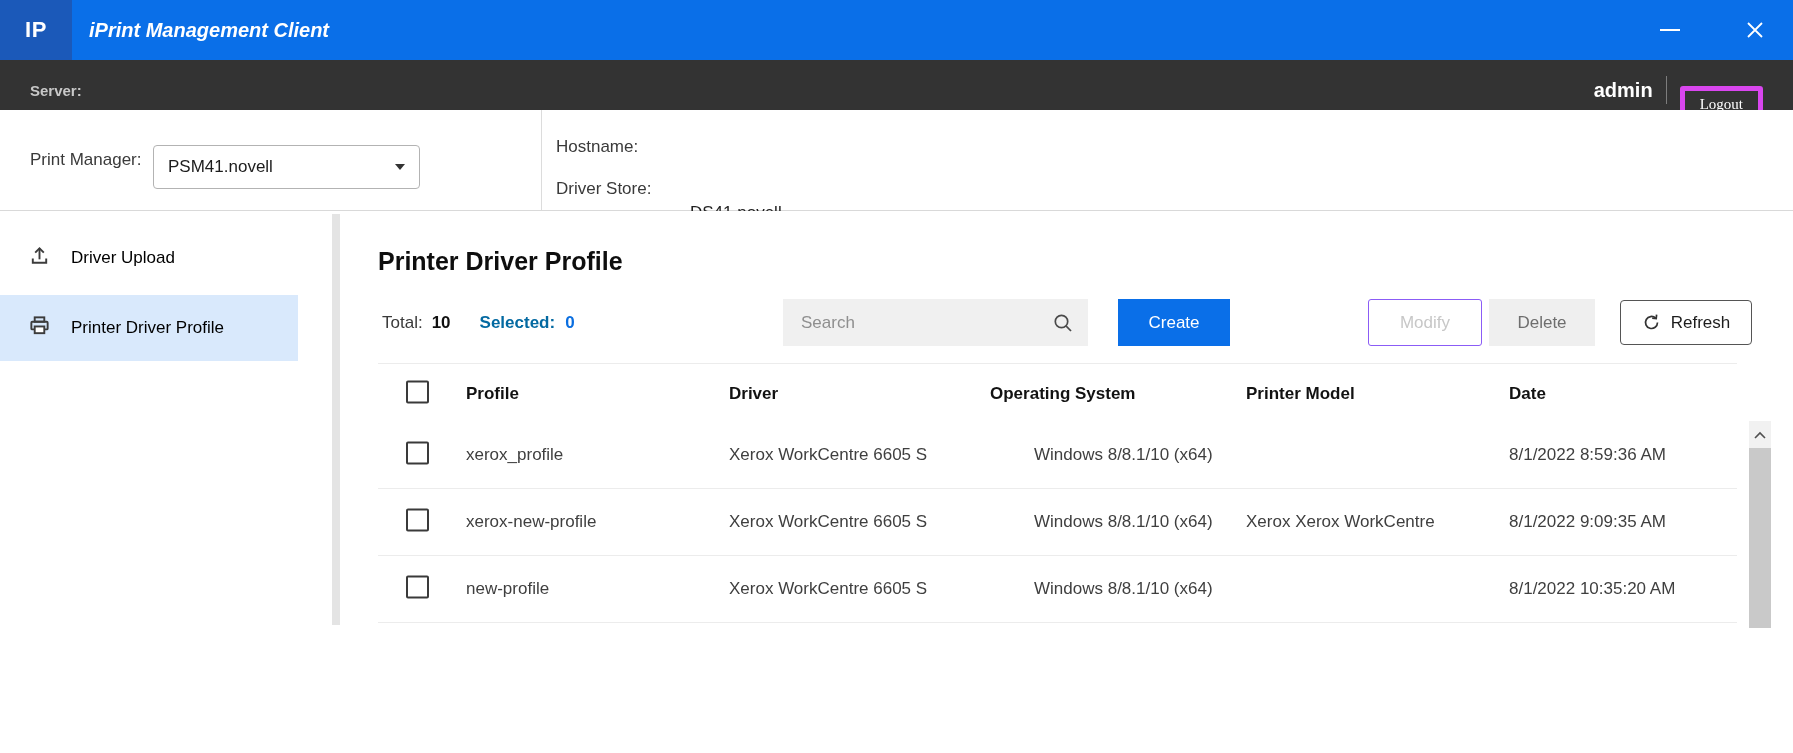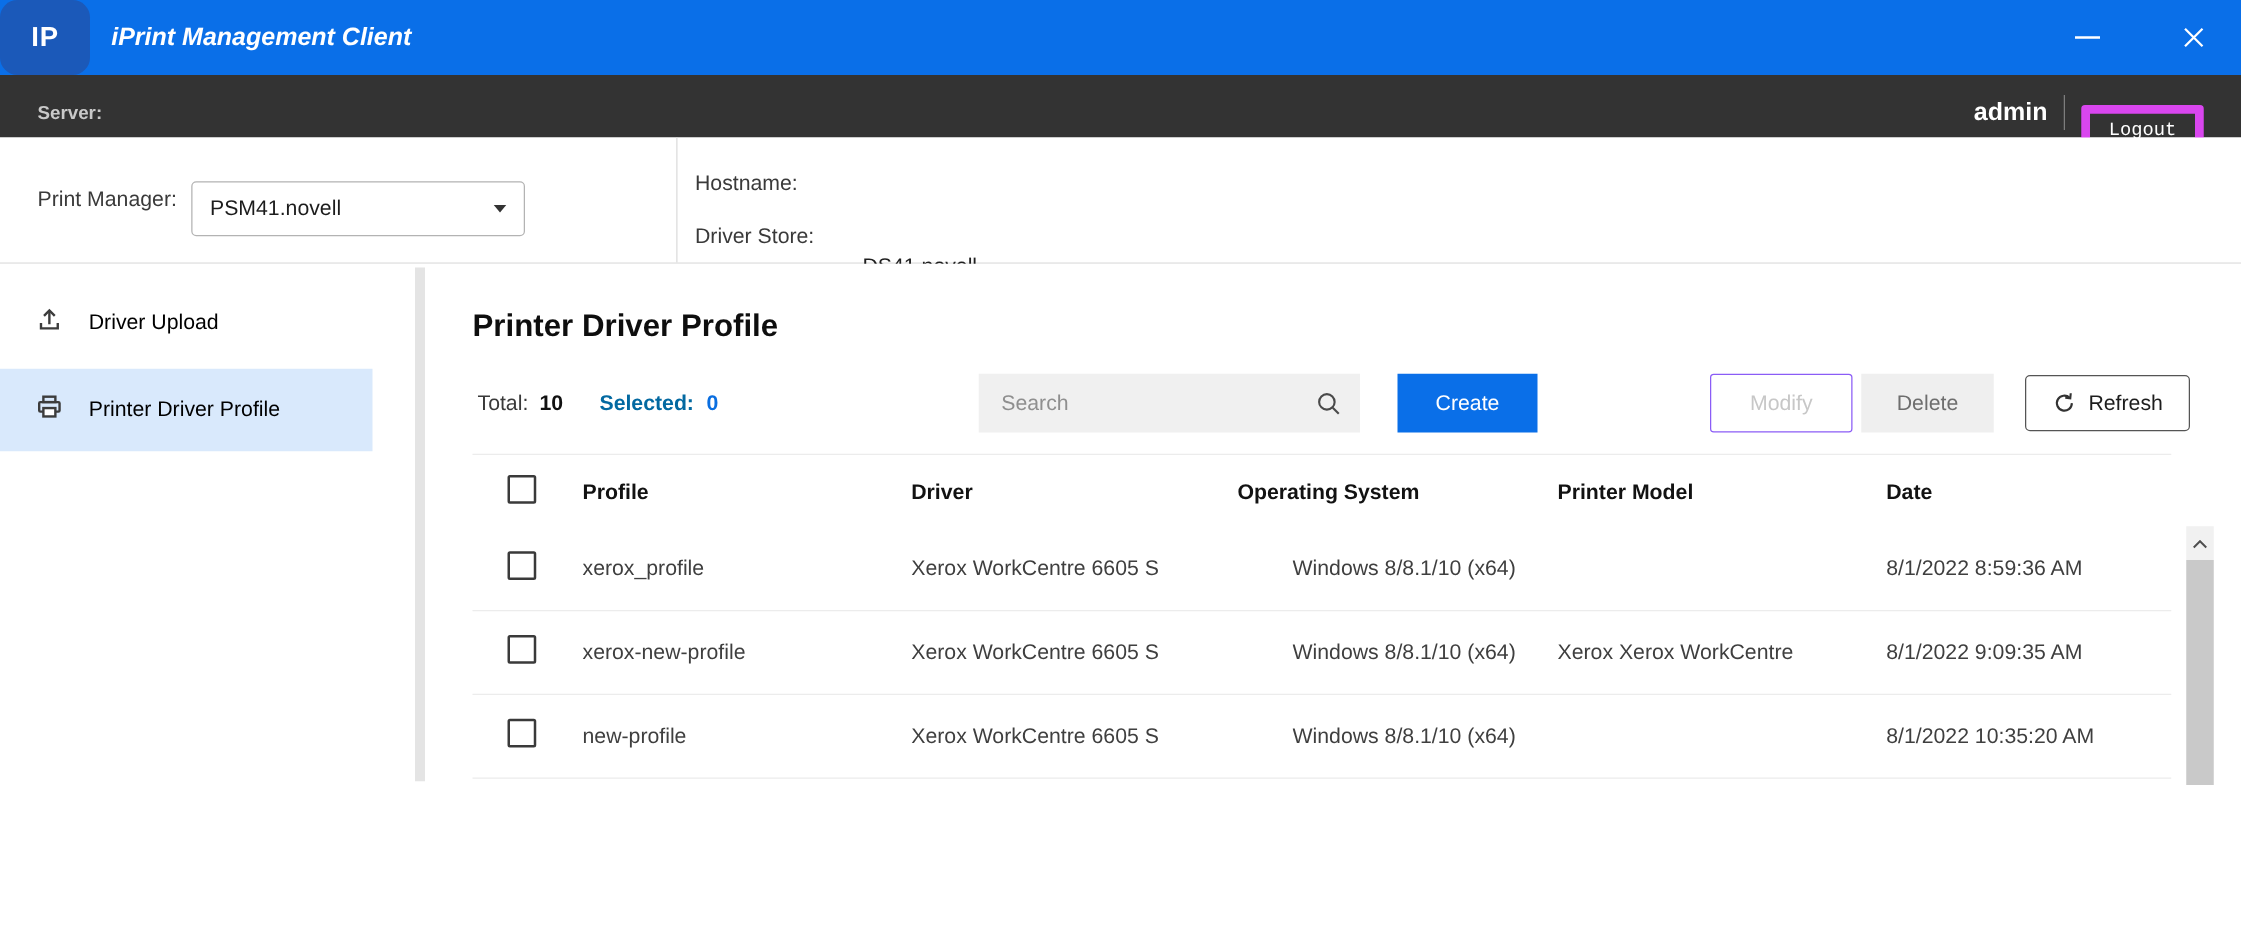--- a/index.html
+++ b/index.html
@@ -4,35 +4,35 @@
 <style>
   html,body{margin:0;padding:0;}
   body{
     width:1793px;height:753px;position:relative;background:#fff;
     font-family:"Liberation Sans", sans-serif;overflow:hidden;
     -webkit-font-smoothing:antialiased;
   }
   
   .titlebar{position:absolute;top:0;left:0;right:0;height:60px;background:#0a6fe8;display:flex;align-items:center;}
   .logo{width:72px;height:60px;background:#1b59b9;color:#fff;font-weight:bold;font-size:22px;
-        display:flex;align-items:center;justify-content:center;letter-spacing:.5px;border-radius:14px;}
+        display:flex;align-items:center;justify-content:center;letter-spacing:.5px;}
   .app-title{color:#fff;font-weight:bold;font-size:20px;margin-left:17px;font-style:italic;}
   .win-btn{position:absolute;top:6px;width:40px;height:48px;display:flex;align-items:center;justify-content:center;cursor:pointer;}
   .win-btn.min{left:1650px;}
   .win-btn.close{left:1735px;}
   .min-glyph{display:block;width:20px;height:2px;background:#fff;}
   
   .serverbar{position:absolute;top:60px;left:0;right:0;height:50px;background:#333333;
              display:flex;align-items:center;padding:10px 30px 0 30px;box-sizing:border-box;justify-content:center;}
   .server-label{color:#c9c9c9;font-weight:bold;font-size:15px;}
   .server-right{margin-left:auto;display:flex;align-items:center;}
   .username{color:#fff;font-weight:bold;font-size:20px;}
   .vdiv{width:1px;height:28px;background:#7d7d7d;margin:0 13px;}
-  .logout{background:transparent;border:7px solid #d946ef;border-radius:3px;color:#fff;
-          font-size:15px;padding:5px 15px;cursor:pointer;font-family:Liberation Mono, monospace;margin-top:28px;}
+  .logout{background:transparent;border:5px solid #d946ef;border-radius:3px;color:#fff;
+          font-size:15px;padding:5px 15px;cursor:pointer;font-family:Liberation Serif, serif;margin-top:28px;}
   
   .managerbar{position:absolute;top:110px;left:0;right:0;height:101px;background:#fff;
               border-bottom:1px solid #d9d9d9;box-sizing:border-box;}
   .pm-label{position:absolute;left:30px;top:0;height:100px;display:flex;align-items:center;font-size:17px;color:#3a3a3a;}
   .pm-select{position:absolute;left:153px;top:35px;width:267px;height:44px;border:1px solid #b3b3b3;border-radius:4px;
              display:flex;align-items:center;padding:0 14px;box-sizing:border-box;font-size:17px;color:#1c1c1c;cursor:pointer;background:#fff;}
   .caret{margin-left:auto;width:0;height:0;border-left:5px solid transparent;border-right:5px solid transparent;border-top:6px solid #333;}
   .m-divider{position:absolute;left:541px;top:0;bottom:0;width:1px;background:#dcdcdc;}
   .host-block{position:absolute;left:556px;top:22px;font-size:17px;color:#3a3a3a;}
   .host-line{height:30px;margin-bottom:12px;display:flex;align-items:center;}

